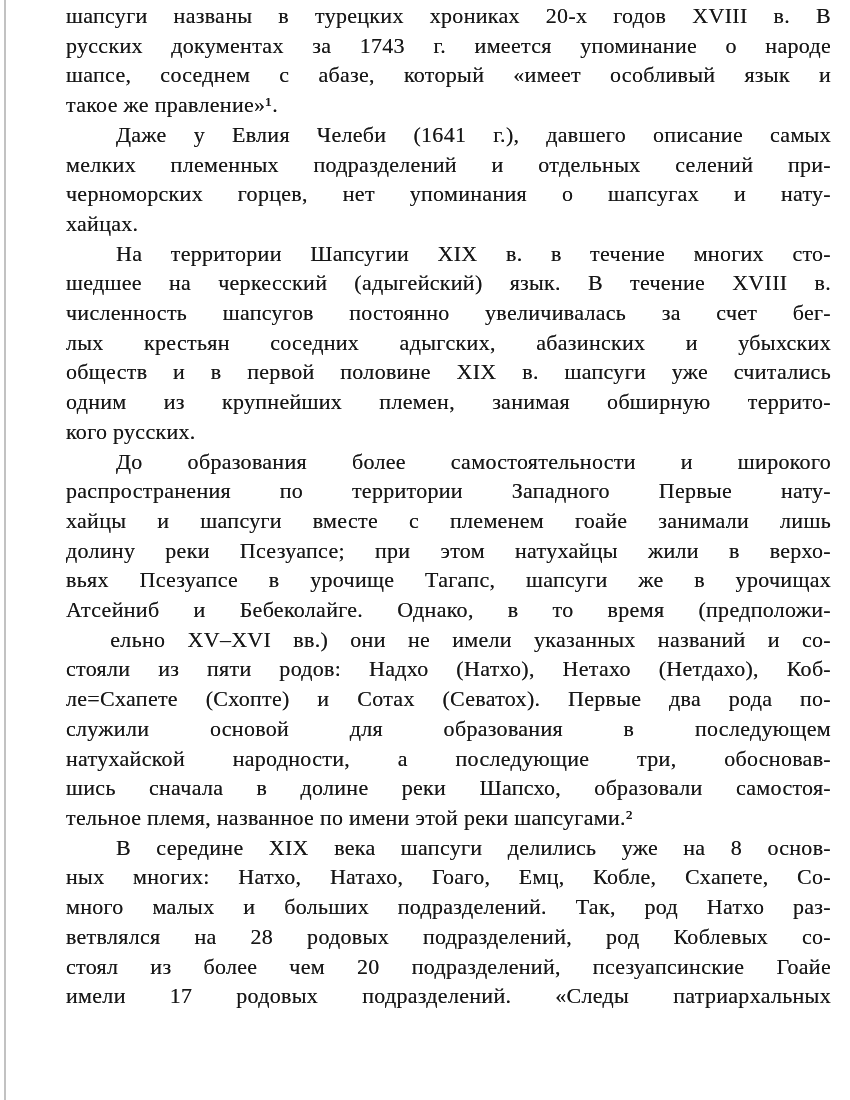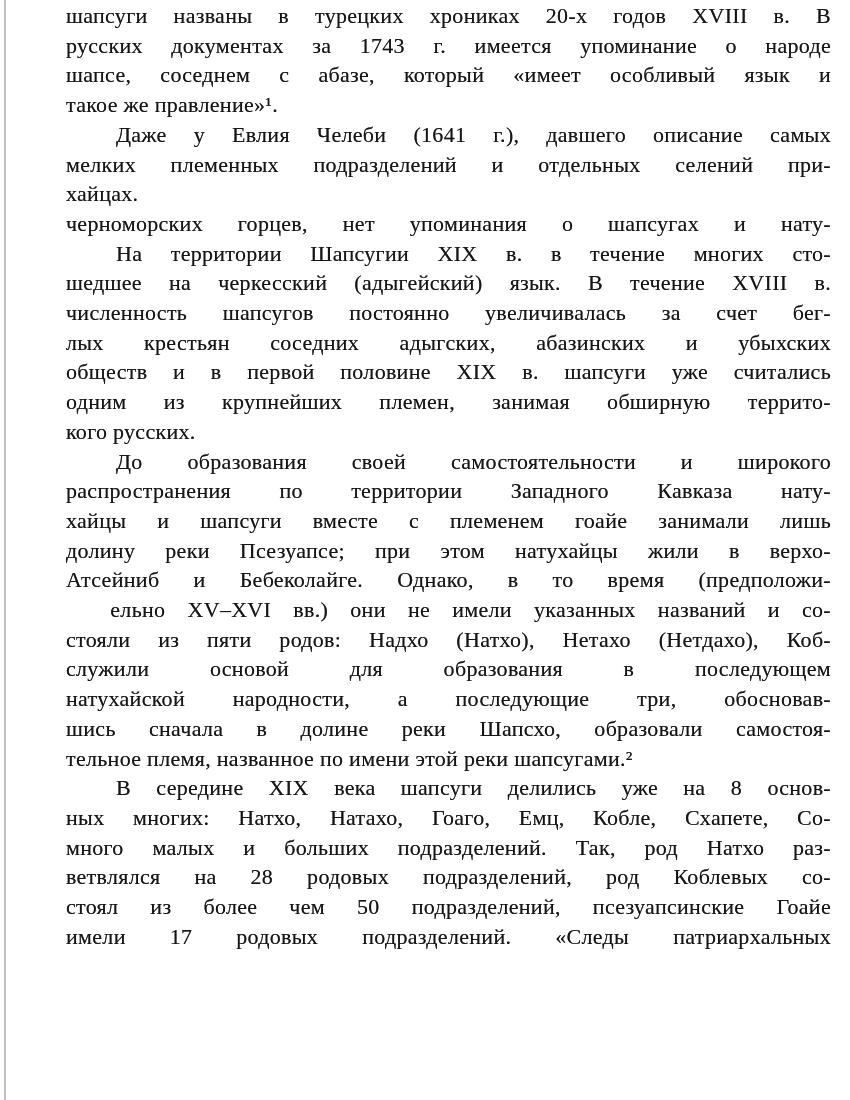--- a/index.html
+++ b/index.html
@@ -51,47 +51,49 @@
   <div class="text-block" style="color: rgb(22, 22, 22);">
       <div class="para">
         <div class="line">шапсуги названы в турецких хрониках 20-х годов XVIII в. В</div>
         <div class="line">русских документах за 1743 г. имеется упоминание о народе</div>
         <div class="line">шапсе, соседнем с абазе, который «имеет особливый язык и</div>
         <div class="line end">такое же правление»¹.</div>
       </div>
       <div class="para">
         <div class="line first">Даже у Евлия Челеби (1641 г.), давшего описание самых</div>
         <div class="line">мелких племенных подразделений и отдельных селений при-</div>
+        <div class="line">черноморских горцев, нет упоминания о шапсугах и нату-</div>
         <div class="line end">хайцах.</div>
-        <div class="line">черноморских горцев, нет упоминания о шапсугах и нату-</div>
       </div>
       <div class="para">
         <div class="line first">На территории Шапсугии XIX в. в течение многих сто-</div>
         <div class="line">шедшее на черкесский (адыгейский) язык. В течение XVIII в.</div>
         <div class="line">численность шапсугов постоянно увеличивалась за счет бег-</div>
         <div class="line">лых крестьян соседних адыгских, абазинских и убыхских</div>
         <div class="line">обществ и в первой половине XIX в. шапсуги уже считались</div>
         <div class="line">одним из крупнейших племен, занимая обширную террито-</div>
         <div class="line end">кого русских.</div>
       </div>
       <div class="para">
-        <div class="line first">До образования своей самостоятельности и широкого</div>
-        <div class="line">распространения по территории Западного Кавказа нату-</div>
+        <div class="line first">До образования более самостоятельности и широкого</div>
+        <div class="line">распространения по территории Западного Первые нату-</div>
         <div class="line">хайцы и шапсуги вместе с племенем гоайе занимали лишь</div>
         <div class="line">долину реки Псезуапсе; при этом натухайцы жили в верхо-</div>
+        <div class="line">вьях Псезуапсе в урочище Тагапс, шапсуги же в урочищах</div>
         <div class="line">Атсейниб и Бебеколайге. Однако, в то время (предположи-</div>
         <div class="line">&nbsp;&nbsp;ельно XV–XVI вв.) они не имели указанных названий и со-</div>
         <div class="line">стояли из пяти родов: Надхо (Натхо), Нетахо (Нетдахо), Коб-</div>
+        <div class="line">ле=Схапете (Схопте) и Сотах (Севатох). Первые два рода по-</div>
         <div class="line">служили основой для образования в последующем</div>
         <div class="line">натухайской народности, а последующие три, обосновав-</div>
         <div class="line">шись сначала в долине реки Шапсхо, образовали самостоя-</div>
         <div class="line end">тельное племя, названное по имени этой реки шапсугами.²</div>
       </div>
       <div class="para">
         <div class="line first">В середине XIX века шапсуги делились уже на 8 основ-</div>
         <div class="line">ных многих: Натхо, Натахо, Гоаго, Емц, Кобле, Схапете, Со-</div>
         <div class="line">много малых и больших подразделений. Так, род Натхо раз-</div>
         <div class="line">ветвлялся на 28 родовых подразделений, род Коблевых со-</div>
-        <div class="line">стоял из более чем 50 подразделений, псезуапсинские Гоайе</div>
+        <div class="line">стоял из более чем 20 подразделений, псезуапсинские Гоайе</div>
         <div class="line">имели 17 родовых подразделений. «Следы патриархальных</div>
       </div>
     </div>
 </div>
 
 </body></html>

